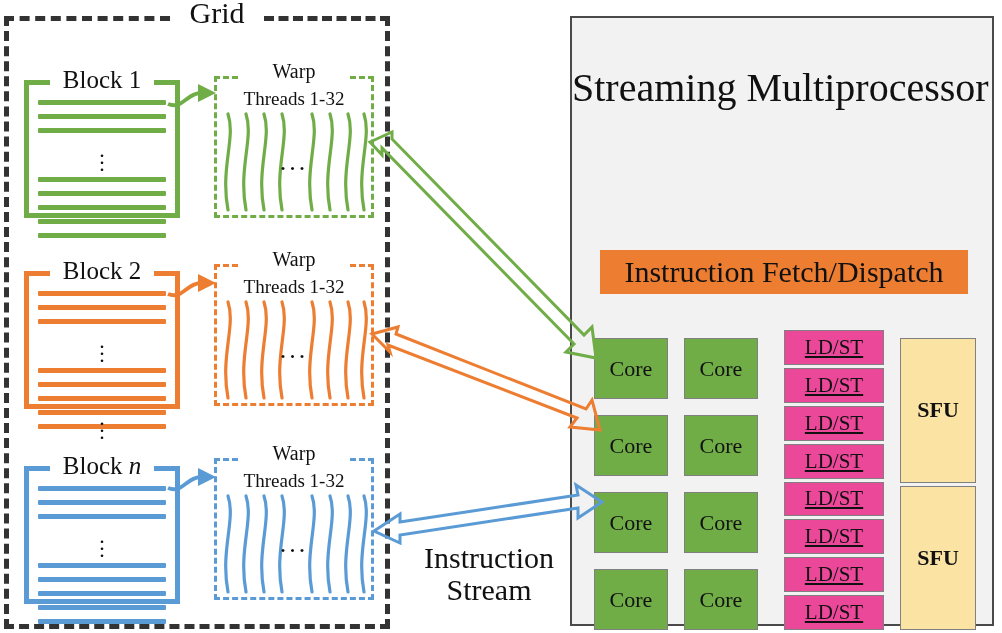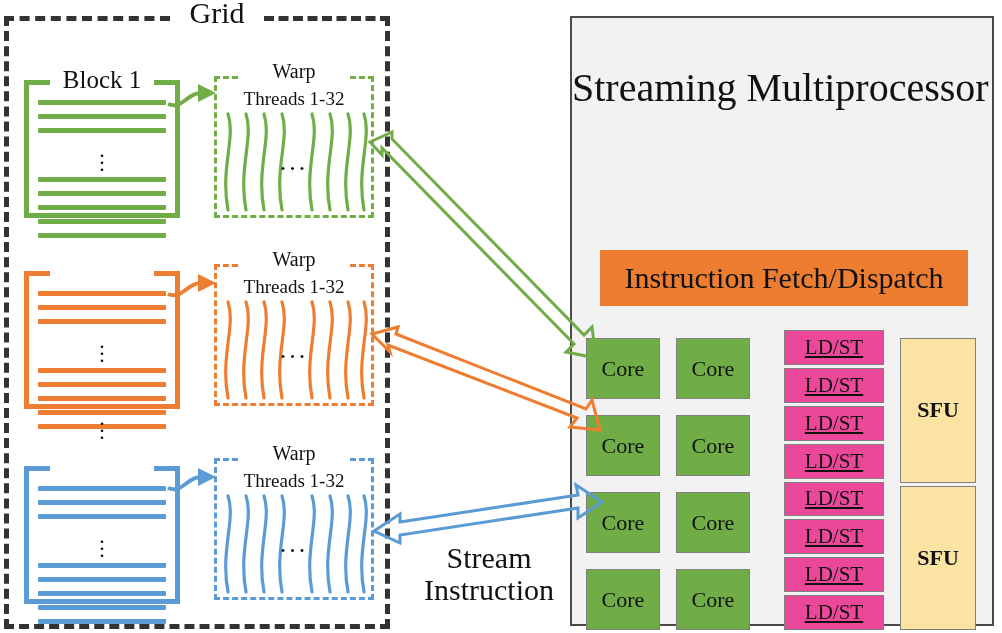--- a/index.html
+++ b/index.html
@@ -197,28 +197,28 @@
     align-items: center;
     justify-content: center;
   }
   #bar-il1 {
     top: 142px;
     height: 48px;
     background: #5B9BD5;
   }
   #bar-ifd {
     top: 232px;
-    height: 56px;
+    height: 44px;
     background: #ED7D31;
   }
 
   
   #core-grid {
     position: absolute;
-    left: 14px;
+    left: 22px;
     top: 320px;
     width: 164px;
     height: 292px;
     display: grid;
     grid-template-columns: 1fr 1fr;
     grid-template-rows: repeat(4, 1fr);
     gap: 16px;
   }
   .core-cell {
     background: #70AD47;
@@ -322,20 +322,21 @@
       <div class="bline"></div>
       <div class="bline"></div>
       <div class="bline"></div>
     </div>
   </div>
 
   <div class="block-wrap c-orange" style="left:24px; top:257px; width:156px; height:152px;">
     <div class="block-box"></div>
     <div class="block-top-seg" style="left:0px; width:26px;"></div>
     <div class="block-top-seg" style="left:130px; width:26px;"></div>
+    <div class="block-label" style="left:26px; width:104px;">Block 2</div>
     <div class="block-lines">
       <div class="bline"></div>
       <div class="bline"></div>
       <div class="bline"></div>
       <div class="vdots">
           <span>.</span>
           <span>.</span>
           <span>.</span>
         </div>
       <div class="bline"></div>
@@ -349,20 +350,23 @@
   <div style="position:absolute; left:24px; top:414px; width:156px; text-align:center; font-size:22px; line-height:7px; color:#111;">
     <span style="display:block">.</span>
       <span style="display:block">.</span>
       <span style="display:block">.</span>
   </div>
 
   <div class="block-wrap c-blue" style="left:24px; top:452px; width:156px; height:152px;">
     <div class="block-box"></div>
     <div class="block-top-seg" style="left:0px; width:26px;"></div>
     <div class="block-top-seg" style="left:130px; width:26px;"></div>
+    <div class="block-label" style="left:26px; width:104px;">
+      <span>Block </span><i>n</i>
+    </div>
     <div class="block-lines">
       <div class="bline"></div>
       <div class="bline"></div>
       <div class="bline"></div>
       <div class="vdots">
           <span>.</span>
           <span>.</span>
           <span>.</span>
         </div>
       <div class="bline"></div>
@@ -469,22 +473,22 @@
       <div class="ldst-cell">LD/ST</div>
     </div>
 
     <div id="sfu-col">
       <div class="sfu-cell">SFU</div>
       <div class="sfu-cell">SFU</div>
     </div>
   </div>
 
   <div id="instr-stream">
+    <div>Instruction</div>
     <div>Stream</div>
-    <div>Instruction</div>
   </div>
 
   <svg id="overlay" viewBox="0 0 1002 633">
 
     <g>
       <path d="M168 104 C 182 110, 186 94, 200 93" fill="none" stroke="#70AD47" stroke-width="4"></path>
       <polygon points="198,84 216,93 198,102" fill="#70AD47"></polygon>
     </g>
 
     <g>

